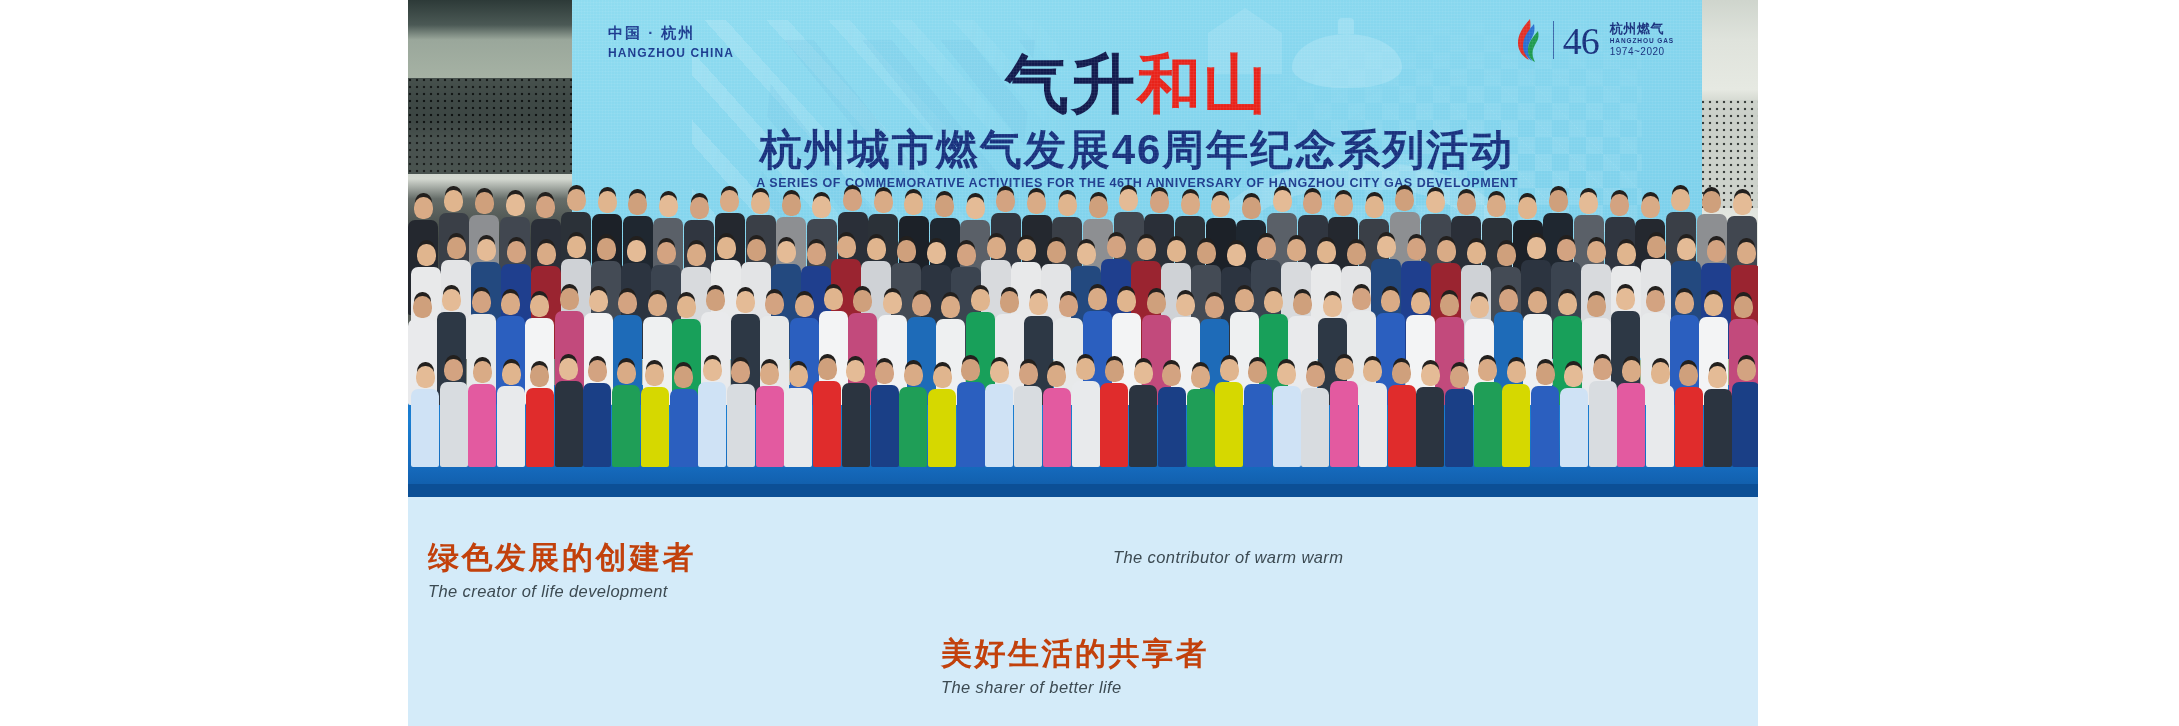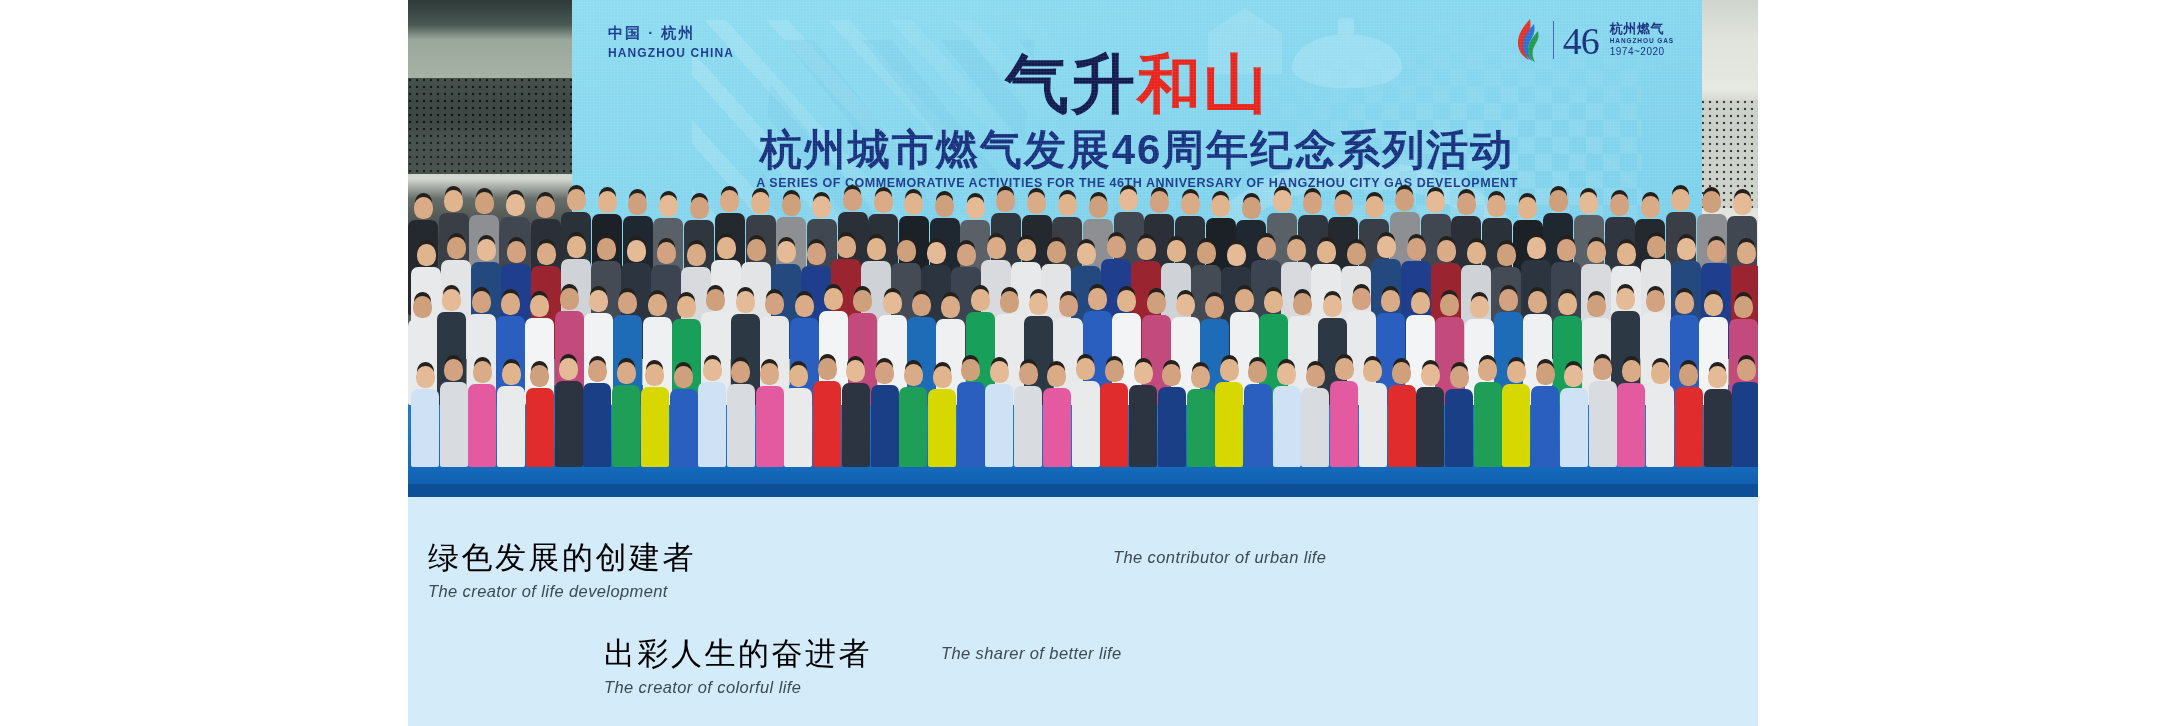--- a/index.html
+++ b/index.html
@@ -331,22 +331,22 @@
     width: 1350px;
     height: 229px;
     background: #d4ebf9;
   }
   .slogan {
     position: absolute;
     text-align: left;
   }
   .slogan-cn {
     font-size: 31px;
-    font-weight: 400;
-    color: #000000;
+    font-weight: 700;
+    color: #c2410c;
     letter-spacing: 2.5px;
     line-height: 1.1;
     white-space: nowrap;
   }
   .slogan-en {
     margin-top: 7px;
     font-size: 16.5px;
     font-style: italic;
     color: #3c4a52;
     letter-spacing: .4px;
@@ -1154,26 +1154,23 @@
 
     <div id="slogans">
 
       <div class="slogan s1">
         <div class="slogan-cn">绿色发展的创建者</div>
         <div class="slogan-en">The creator of life development</div>
       </div>
 
 
       <div class="slogan s3">
-        <div class="slogan-en">The contributor of urban life</div>
+        <div class="slogan-en">The contributor of warm warm</div>
       </div>
 
-      <div class="slogan s4">
-        <div class="slogan-cn">出彩人生的奋进者</div>
-        <div class="slogan-en">The creator of colorful life</div>
-      </div>
 
       <div class="slogan s5">
+        <div class="slogan-cn">美好生活的共享者</div>
         <div class="slogan-en">The sharer of better life</div>
       </div>
     </div>
   </div>
 </div>
 
 </body></html>

